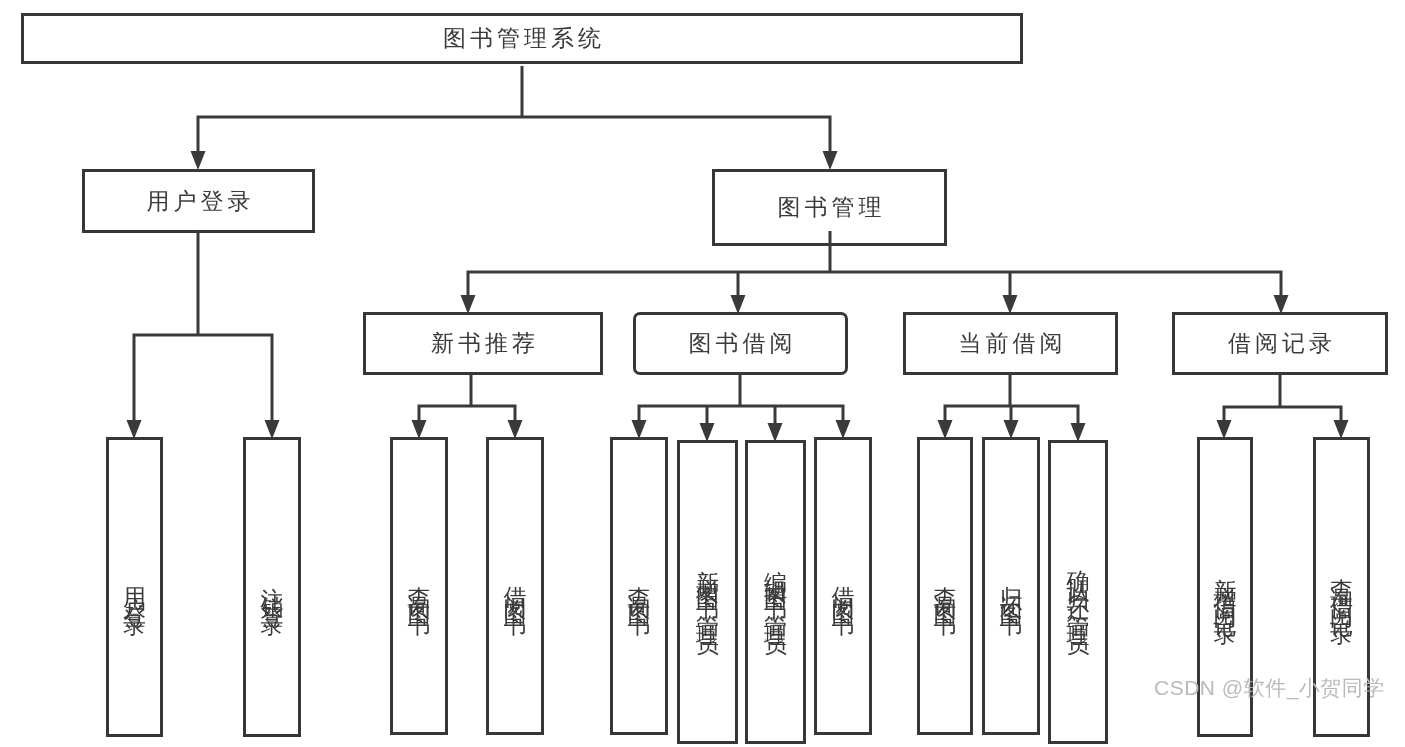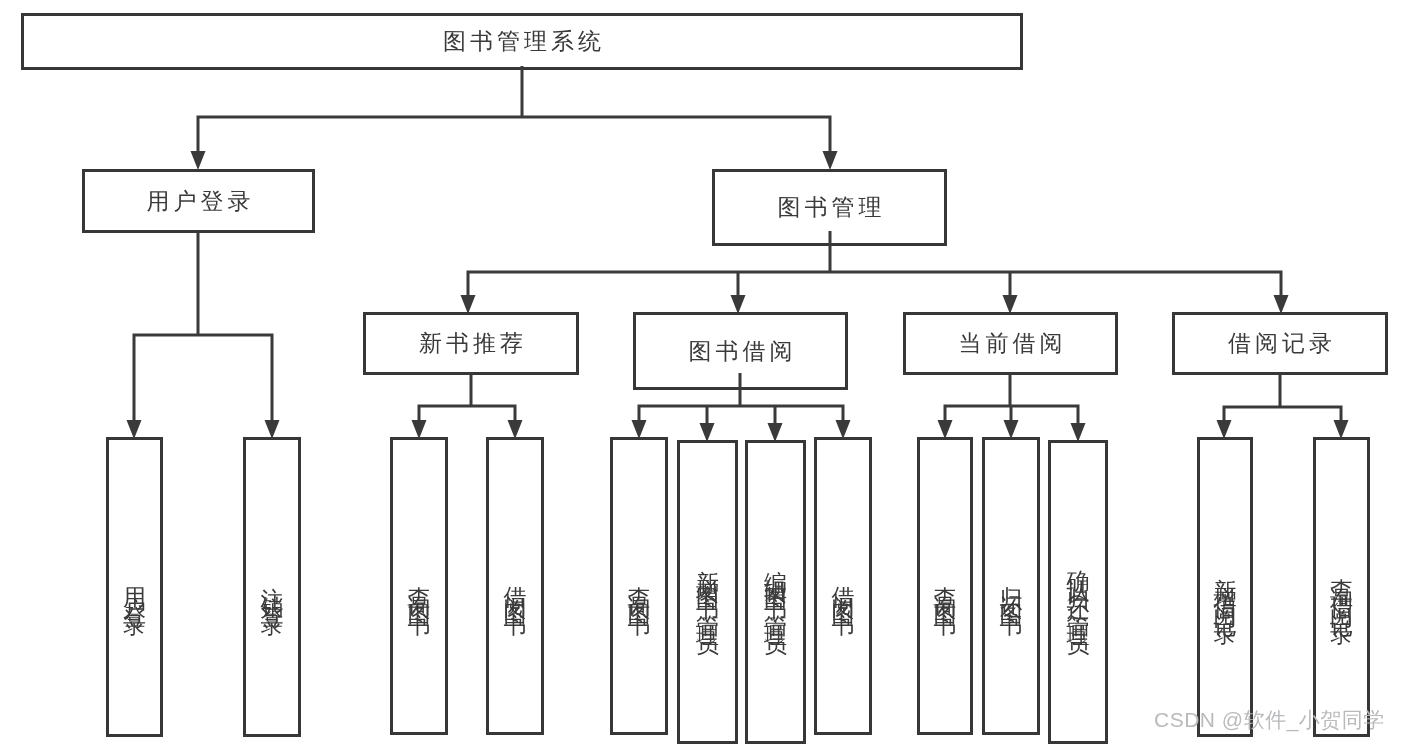--- a/index.html
+++ b/index.html
@@ -42,21 +42,21 @@
   .leaf {
     writing-mode: vertical-rl;
     text-orientation: mixed;
     font-size: 23px;
     letter-spacing: 9px;
     line-height: 1;
   }
   .watermark {
     position: absolute;
     left: 1154px;
-    top: 706px;
+    top: 674px;
     z-index: 3;
     color: #b9babc;
     font-size: 21px;
     letter-spacing: 0.5px;
     white-space: nowrap;
   }
 </style>
 </head>
 <body>
 
@@ -93,35 +93,35 @@
       <path d="M1010 373 V406 M943.5 406 H1079.5 M945 406 V421 M1011 406 V421 M1078 406 V424" fill="none" stroke="#3a3a3a" stroke-width="3"></path>
       <path d="M937.5 420 H952.5 L945 439 Z M1003.5 420 H1018.5 L1011 439 Z M1070.5 423 H1085.5 L1078 442 Z" fill="#3a3a3a" stroke="none"></path>
     </g>
 
     <g>
       <path d="M1280 373 V407 M1222.5 407 H1342.5 M1224 407 V421 M1341 407 V421" fill="none" stroke="#3a3a3a" stroke-width="3"></path>
       <path d="M1216.5 420 H1231.5 L1224 439 Z M1333.5 420 H1348.5 L1341 439 Z" fill="#3a3a3a" stroke="none"></path>
     </g>
   </svg>
 
-  <div class="node" style="left:21px; top:13px; width:1002px; height:57px;">
+  <div class="node" style="left:21px; top:13px; width:1002px; height:51px;">
     <span class="h-label">图书管理系统</span>
   </div>
 
   <div class="node" style="left:82px; top:169px; width:233px; height:64px;">
     <span class="h-label">用户登录</span>
   </div>
   <div class="node" style="left:712px; top:169px; width:235px; height:77px;">
     <span class="h-label">图书管理</span>
   </div>
 
-  <div class="node" style="left:363px; top:312px; width:216px; height:63px;">
+  <div class="node" style="left:363px; top:312px; width:240px; height:63px;">
     <span class="h-label">新书推荐</span>
   </div>
-  <div class="node" style="left:633px; top:312px; width:215px; height:78px;">
+  <div class="node" style="left:633px; top:312px; width:215px; height:63px;border-radius:7px;">
     <span class="h-label">图书借阅</span>
   </div>
   <div class="node" style="left:903px; top:312px; width:215px; height:63px;text-align:right;">
     <span class="h-label">当前借阅</span>
   </div>
   <div class="node" style="left:1172px; top:312px; width:216px; height:63px;">
     <span class="h-label">借阅记录</span>
   </div>
 
   <div class="node leaf" style="left:106px; top:437px; width:57px; height:300px;">用户登录</div>

